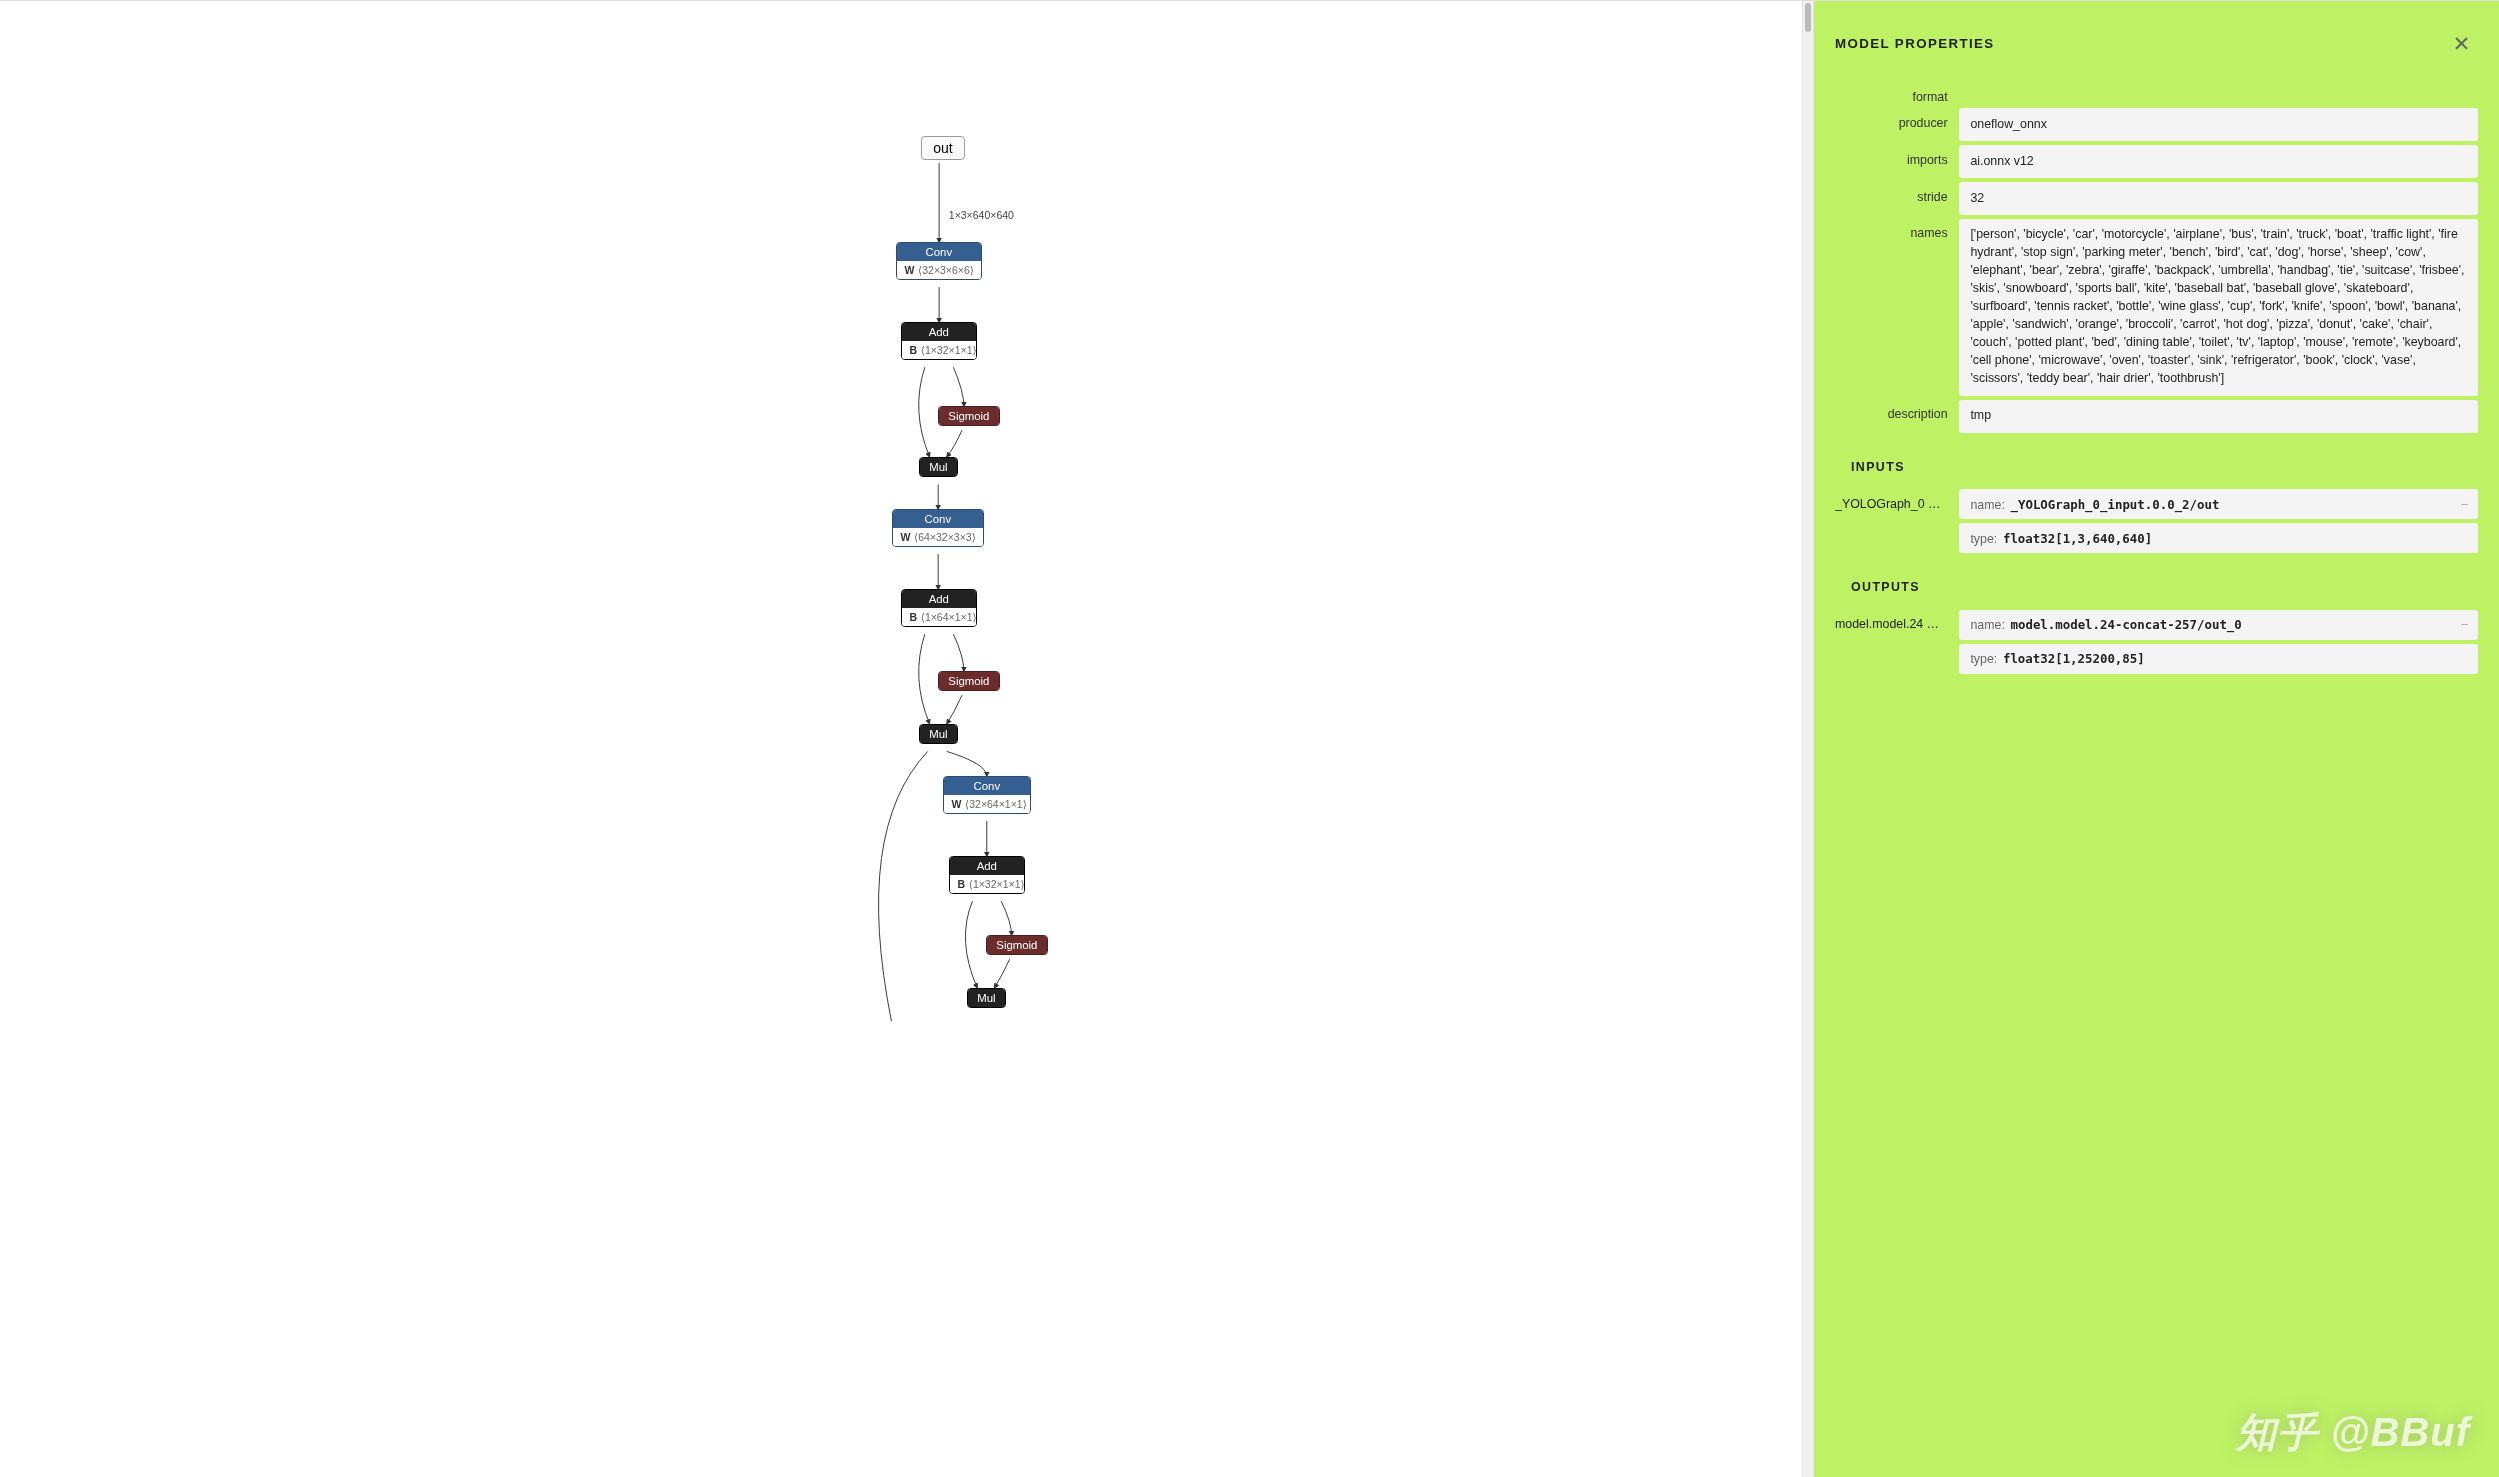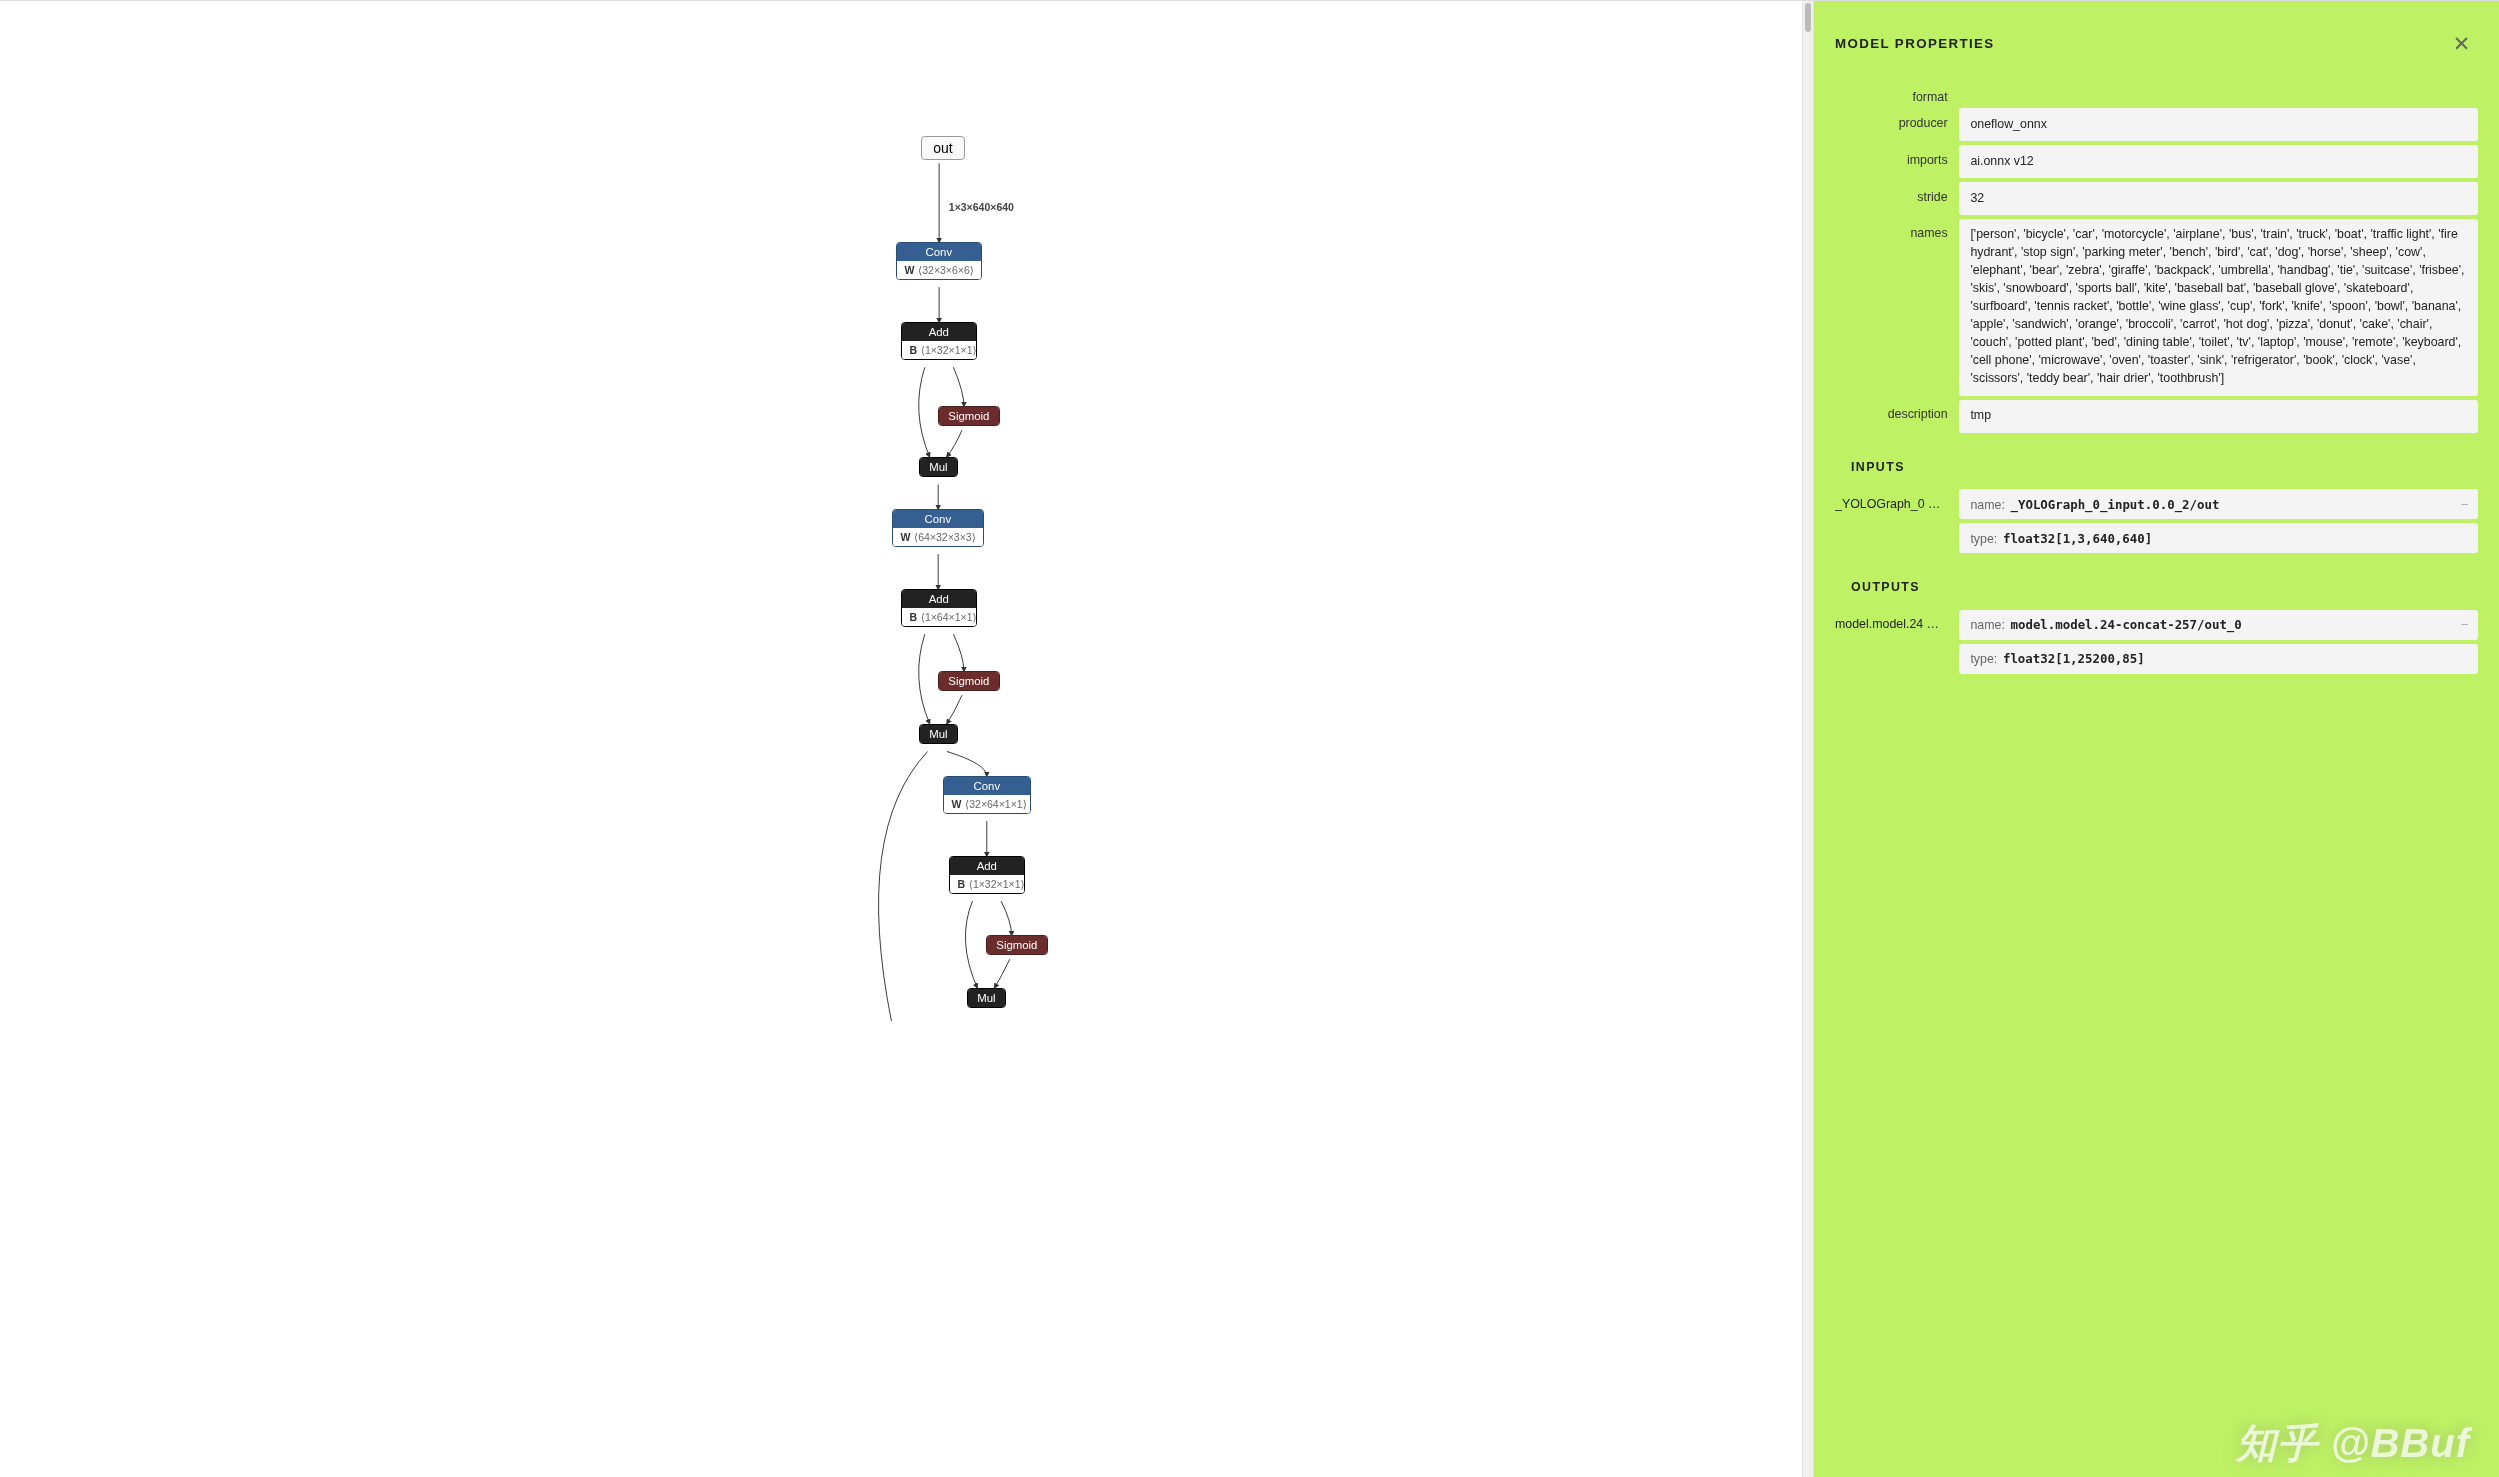--- a/index.html
+++ b/index.html
@@ -179,21 +179,21 @@
 .io-chevron {
   position: absolute;
   right: 9.5px;
   top: 7.6px;
   color: #aaa;
   font-size: 13.3px;
 }
 .watermark {
   position: fixed;
   right: 29px;
-  bottom: 6px;
+  bottom: 17px;
   font-size: 40px;
   font-weight: 600;
   color: rgba(255,255,255,0.75);
   font-style: italic;
   text-shadow: 0 0 17px rgba(120,120,120,0.4);
   pointer-events: none;
   letter-spacing: 1px;
 }
 </style>
 </head>
@@ -237,21 +237,21 @@
       <path d="M 555 944 Q 566 966 566 980" stroke="#333" fill="none" marker-end="url(#arrow)"></path>
 
       <path d="M 525 944 Q 508 985 530 1035" stroke="#333" fill="none" marker-end="url(#arrow)"></path>
 
       <path d="M 564 1005 Q 556 1022 548 1035" stroke="#333" fill="none" marker-end="url(#arrow)"></path>
     </svg>
 
     <div class="out-node" style="left:449px; top:135px;">
       <span>out</span>
     </div>
-    <div class="edge-label" style="left:477px; top:200px;font-weight:bold;">1×3×640×640</div>
+    <div class="edge-label" style="left:477px; top:208px;">1×3×640×640</div>
 
     <div class="node blue" style="left:424px; top:241px; width:86px;">
       <div class="node-header">Conv</div>
       <div class="node-body">
         <span class="param-name">W</span><span class="param-shape">⟨32×3×6×6⟩</span>
       </div>
     </div>
     <div class="node black" style="left:429px; top:321px; width:76px;">
       <div class="node-header">Add</div>
       <div class="node-body">

